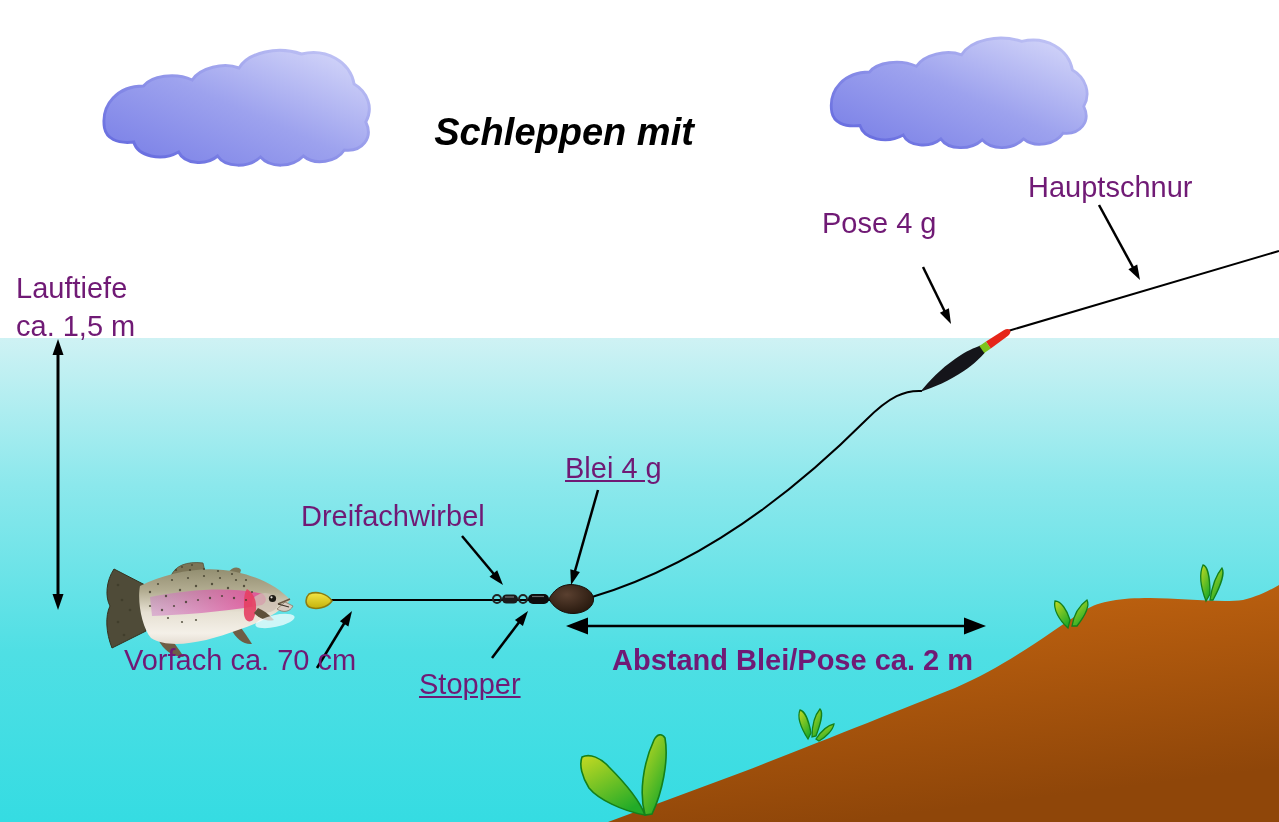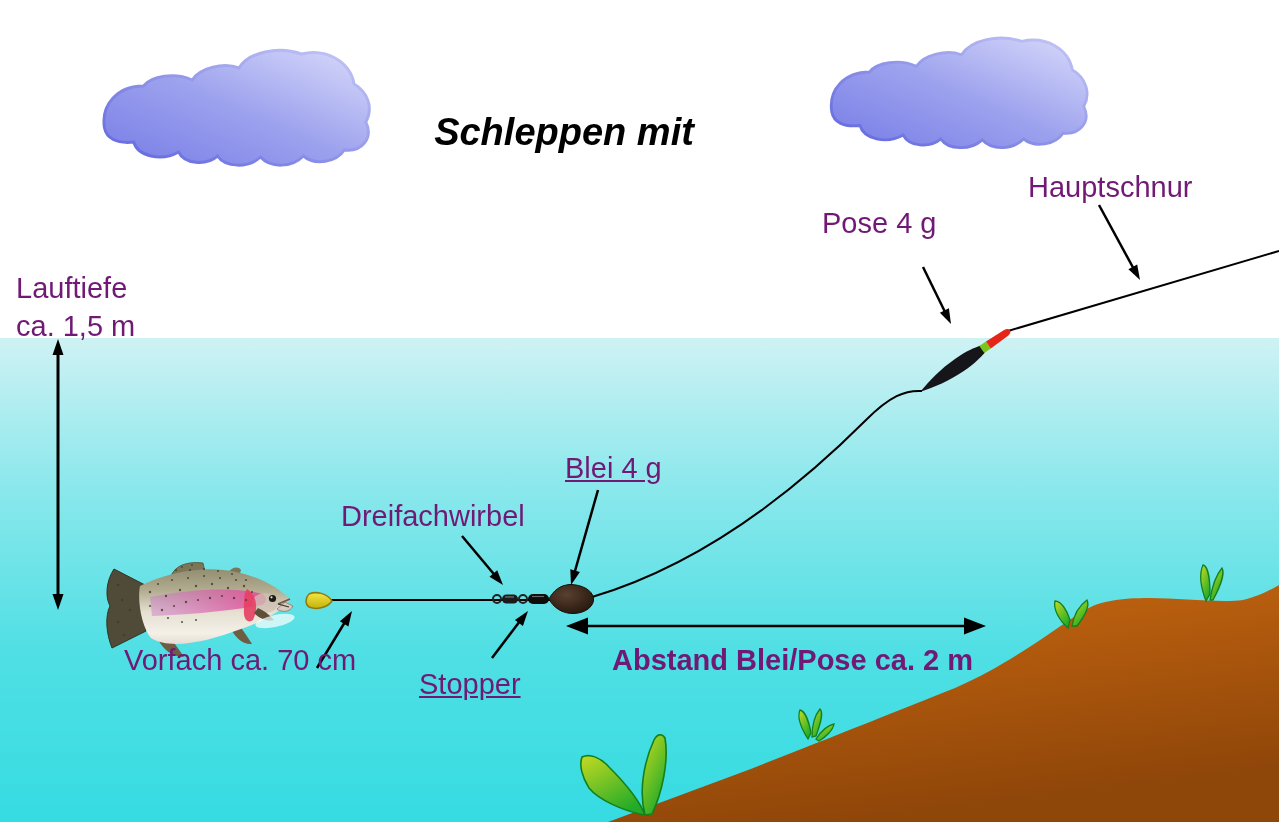--- a/index.html
+++ b/index.html
@@ -240,21 +240,21 @@
 
 <div class="label" style="left:822px;top:204px;">Pose 4 g</div>
 
 <div class="label" style="left:16px;top:257px;margin-top:12px;">
   <div>Lauftiefe</div>
   <div>ca. 1,5 m</div>
 </div>
 
 <div class="label" style="left:565px;top:449px;text-decoration:underline;">Blei 4 g</div>
 
-<div class="label" style="left:301px;top:497px;margin-left:40px;">Dreifachwirbel</div>
+<div class="label" style="left:301px;top:497px;">Dreifachwirbel</div>
 
 <div class="label" style="left:419px;top:665px;text-decoration:underline;">Stopper</div>
 
 <div class="label" style="left:124px;top:641px;">Vorfach ca. 70 cm</div>
 
 <div class="label" style="left:612px;top:641px;font-weight:bold;">Abstand Blei/Pose ca. 2 m</div>
 
 </div>
 
 </body></html>

